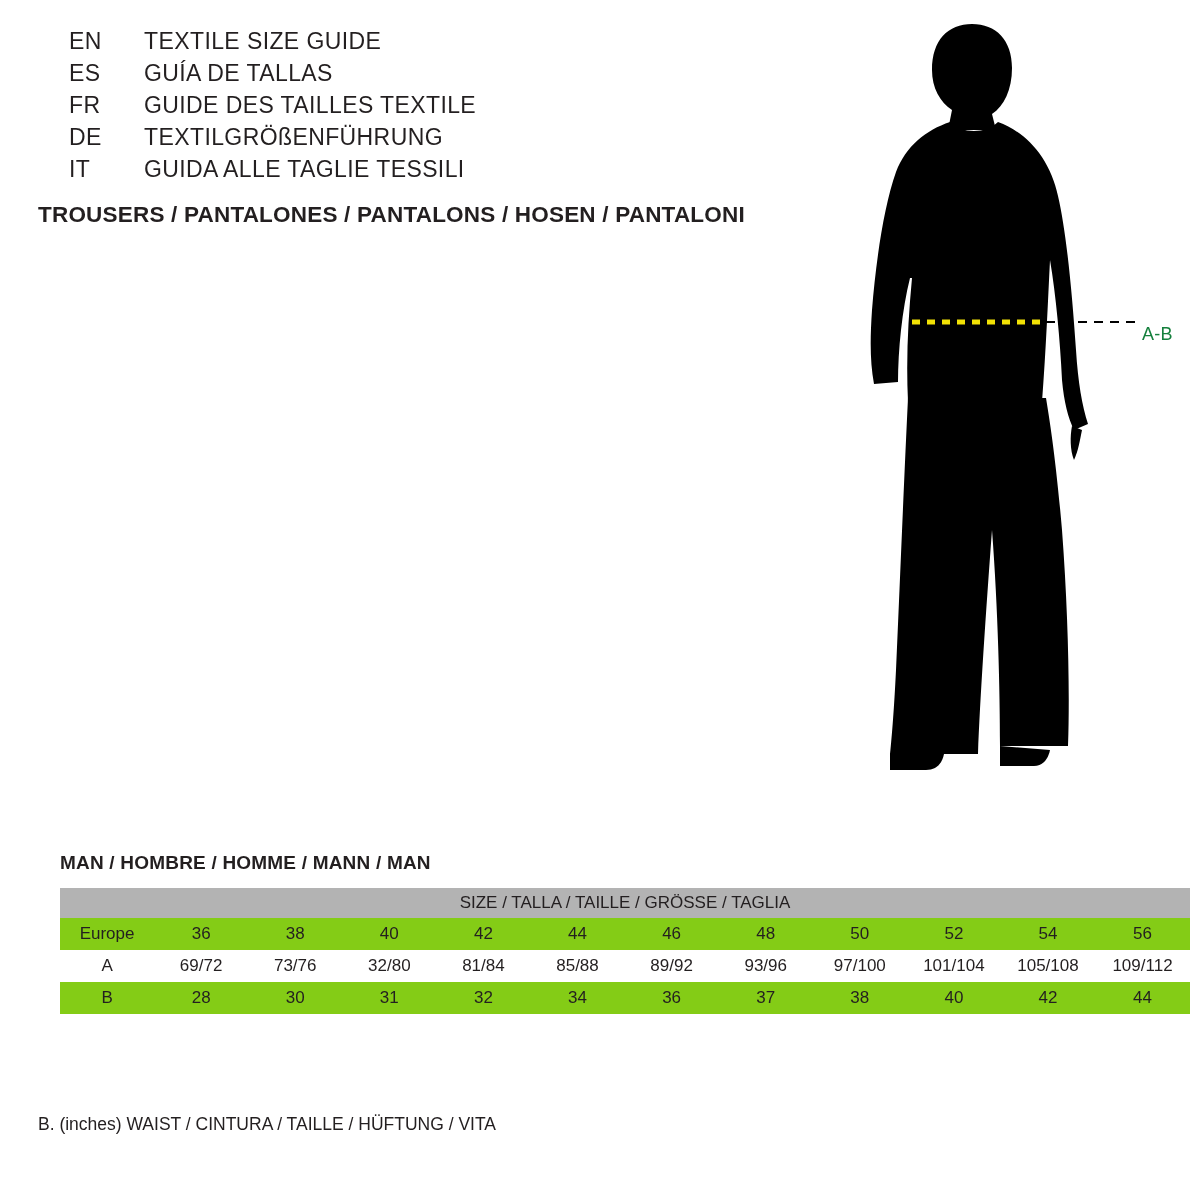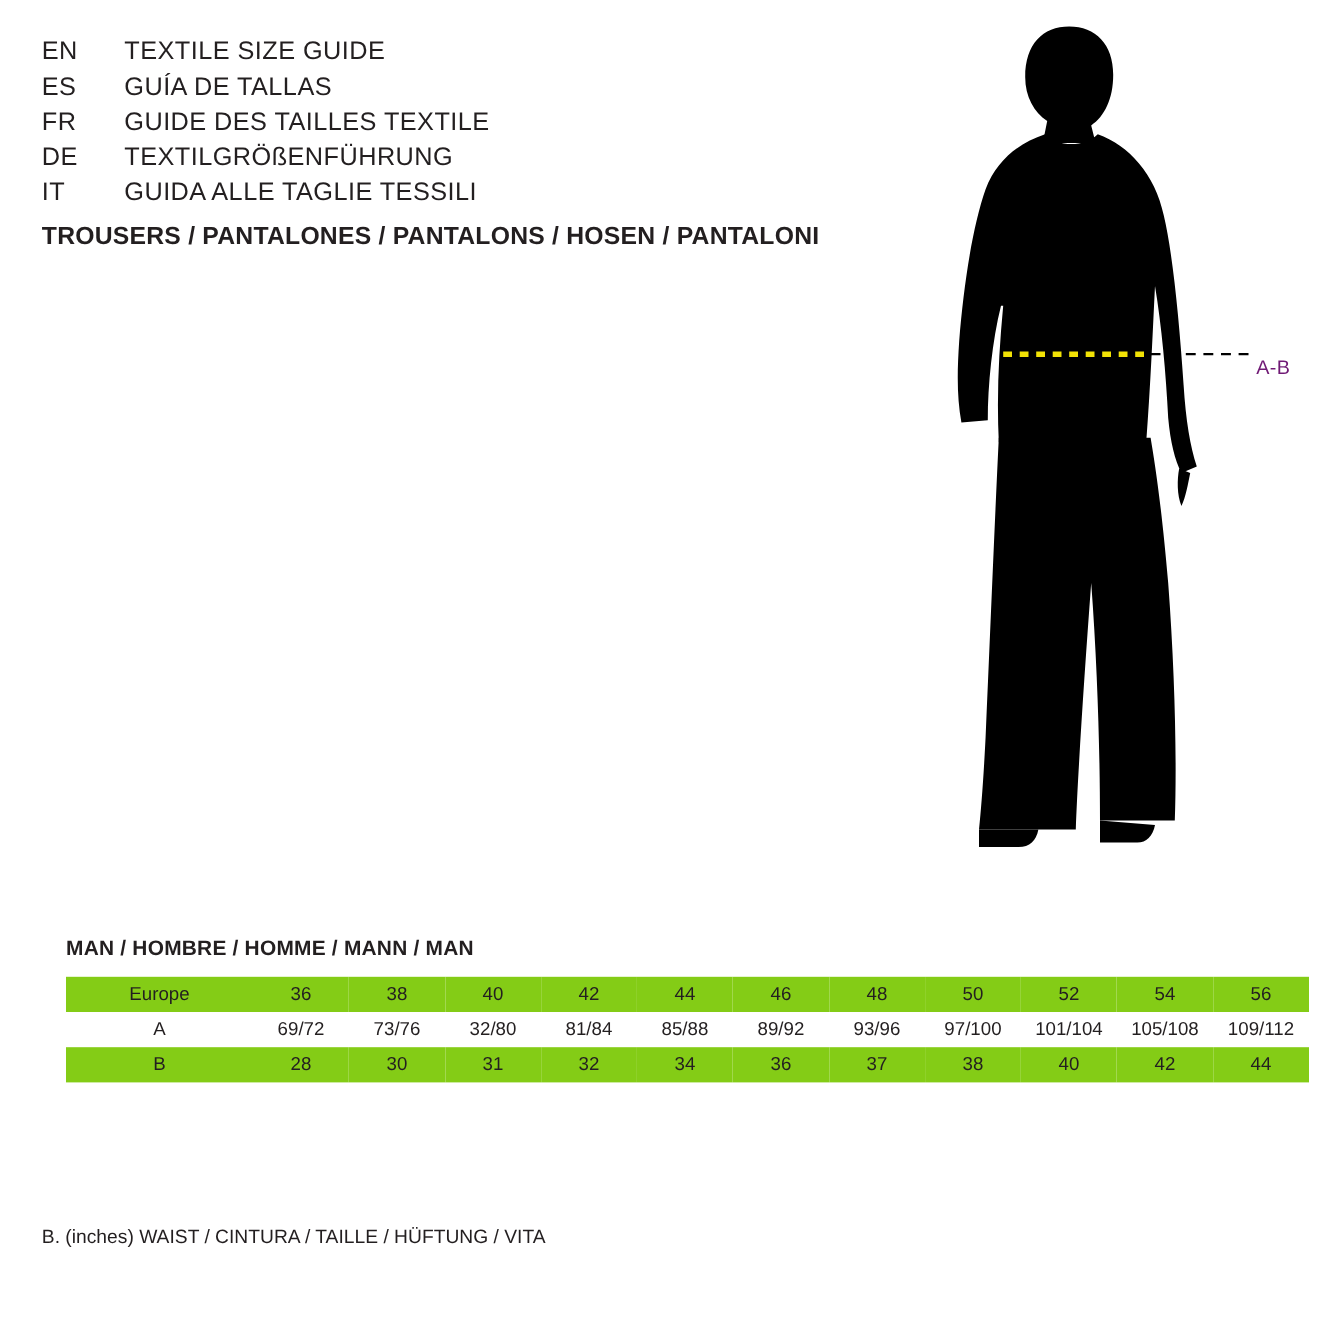--- a/index.html
+++ b/index.html
@@ -18,22 +18,23 @@
 
   
   .lang-block {
     position: absolute;
     left: 38px;
     top: 28px;
     width: 760px;
   }
   .lang-row {
     display: flex;
-    align-items: flex-end;
+    align-items: flex-start;
     height: 32px;
+    margin-left: 31px;
   }
   .lang-code {
     width: 75px;
     font-size: 23px;
     letter-spacing: 0.4px;
     color: #231f20;
   }
   .lang-text {
     font-size: 23px;
     letter-spacing: 0.4px;
@@ -57,21 +58,21 @@
     width: 380px;
     height: 800px;
   }
   .figure-svg { display: block; }
 
   .ab-label {
     position: absolute;
     left: 322px;
     top: 314px;
     font-size: 18px;
-    color: #701a75;
+    color: #15803d;
     letter-spacing: 0.3px;
     text-align: center;
   }
 
   
   .table-section {
     position: absolute;
     left: 38px;
     top: 852px;
     width: 1130px;
@@ -201,20 +202,23 @@
     <line x1="226" y1="312" x2="316" y2="312" stroke="#000000" stroke-width="2" stroke-dasharray="9 7"></line>
   </svg>
   <div class="ab-label">A-B</div>
 </div>
 
 <div class="table-section">
   <div class="gender-line">MAN / HOMBRE / HOMME / MANN / MAN</div>
 
   <table class="size-table">
     <tbody>
+      <tr class="header-row">
+        <td class="rowlabel" colspan="12">SIZE / TALLA / TAILLE / GRÖSSE / TAGLIA</td>
+      </tr>
 
       <tr class="shade">
         <td class="rowlabel">Europe</td>
         <td>36</td>
         <td>38</td>
         <td>40</td>
         <td>42</td>
         <td>44</td>
         <td>46</td>
         <td>48</td>

